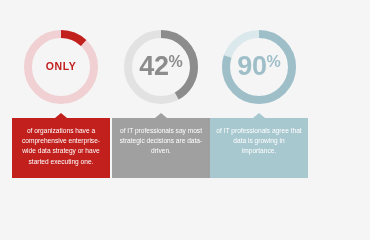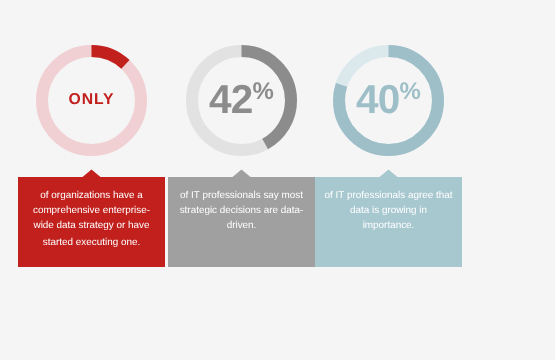--- a/index.html
+++ b/index.html
@@ -147,21 +147,21 @@
     </div>
   </div>
 
   <div class="stat-column col-3">
     <div class="donut-wrap">
       <svg viewBox="0 0 78 78">
         <circle class="ring-track" cx="39" cy="39" r="33" fill="none" stroke-width="8" stroke="#dbe9ec"></circle>
         <circle class="ring-arc" cx="39" cy="39" r="33" fill="none" stroke-width="8" transform="rotate(-90 39 39)" stroke-linecap="butt" stroke="#9fbfc8" stroke-dasharray="165.8760921095411 41.46902302738525"></circle>
       </svg>
       <div class="donut-center" style="color: rgb(159, 191, 200);">
-        <div class="pct pct-shift"><span>40</span><span class="sym">%</span></div>
+        <div class="pct pct-shift"><span>90</span><span class="sym">%</span></div>
       </div>
     </div>
     <div class="callout box-teal" style="background: rgb(168, 200, 208);">
       <div class="notch" style="border-bottom-color: rgb(168, 200, 208);"></div>
       <p>of IT professionals agree that data is growing in importance.</p>
     </div>
   </div>
 
 </div>
 

